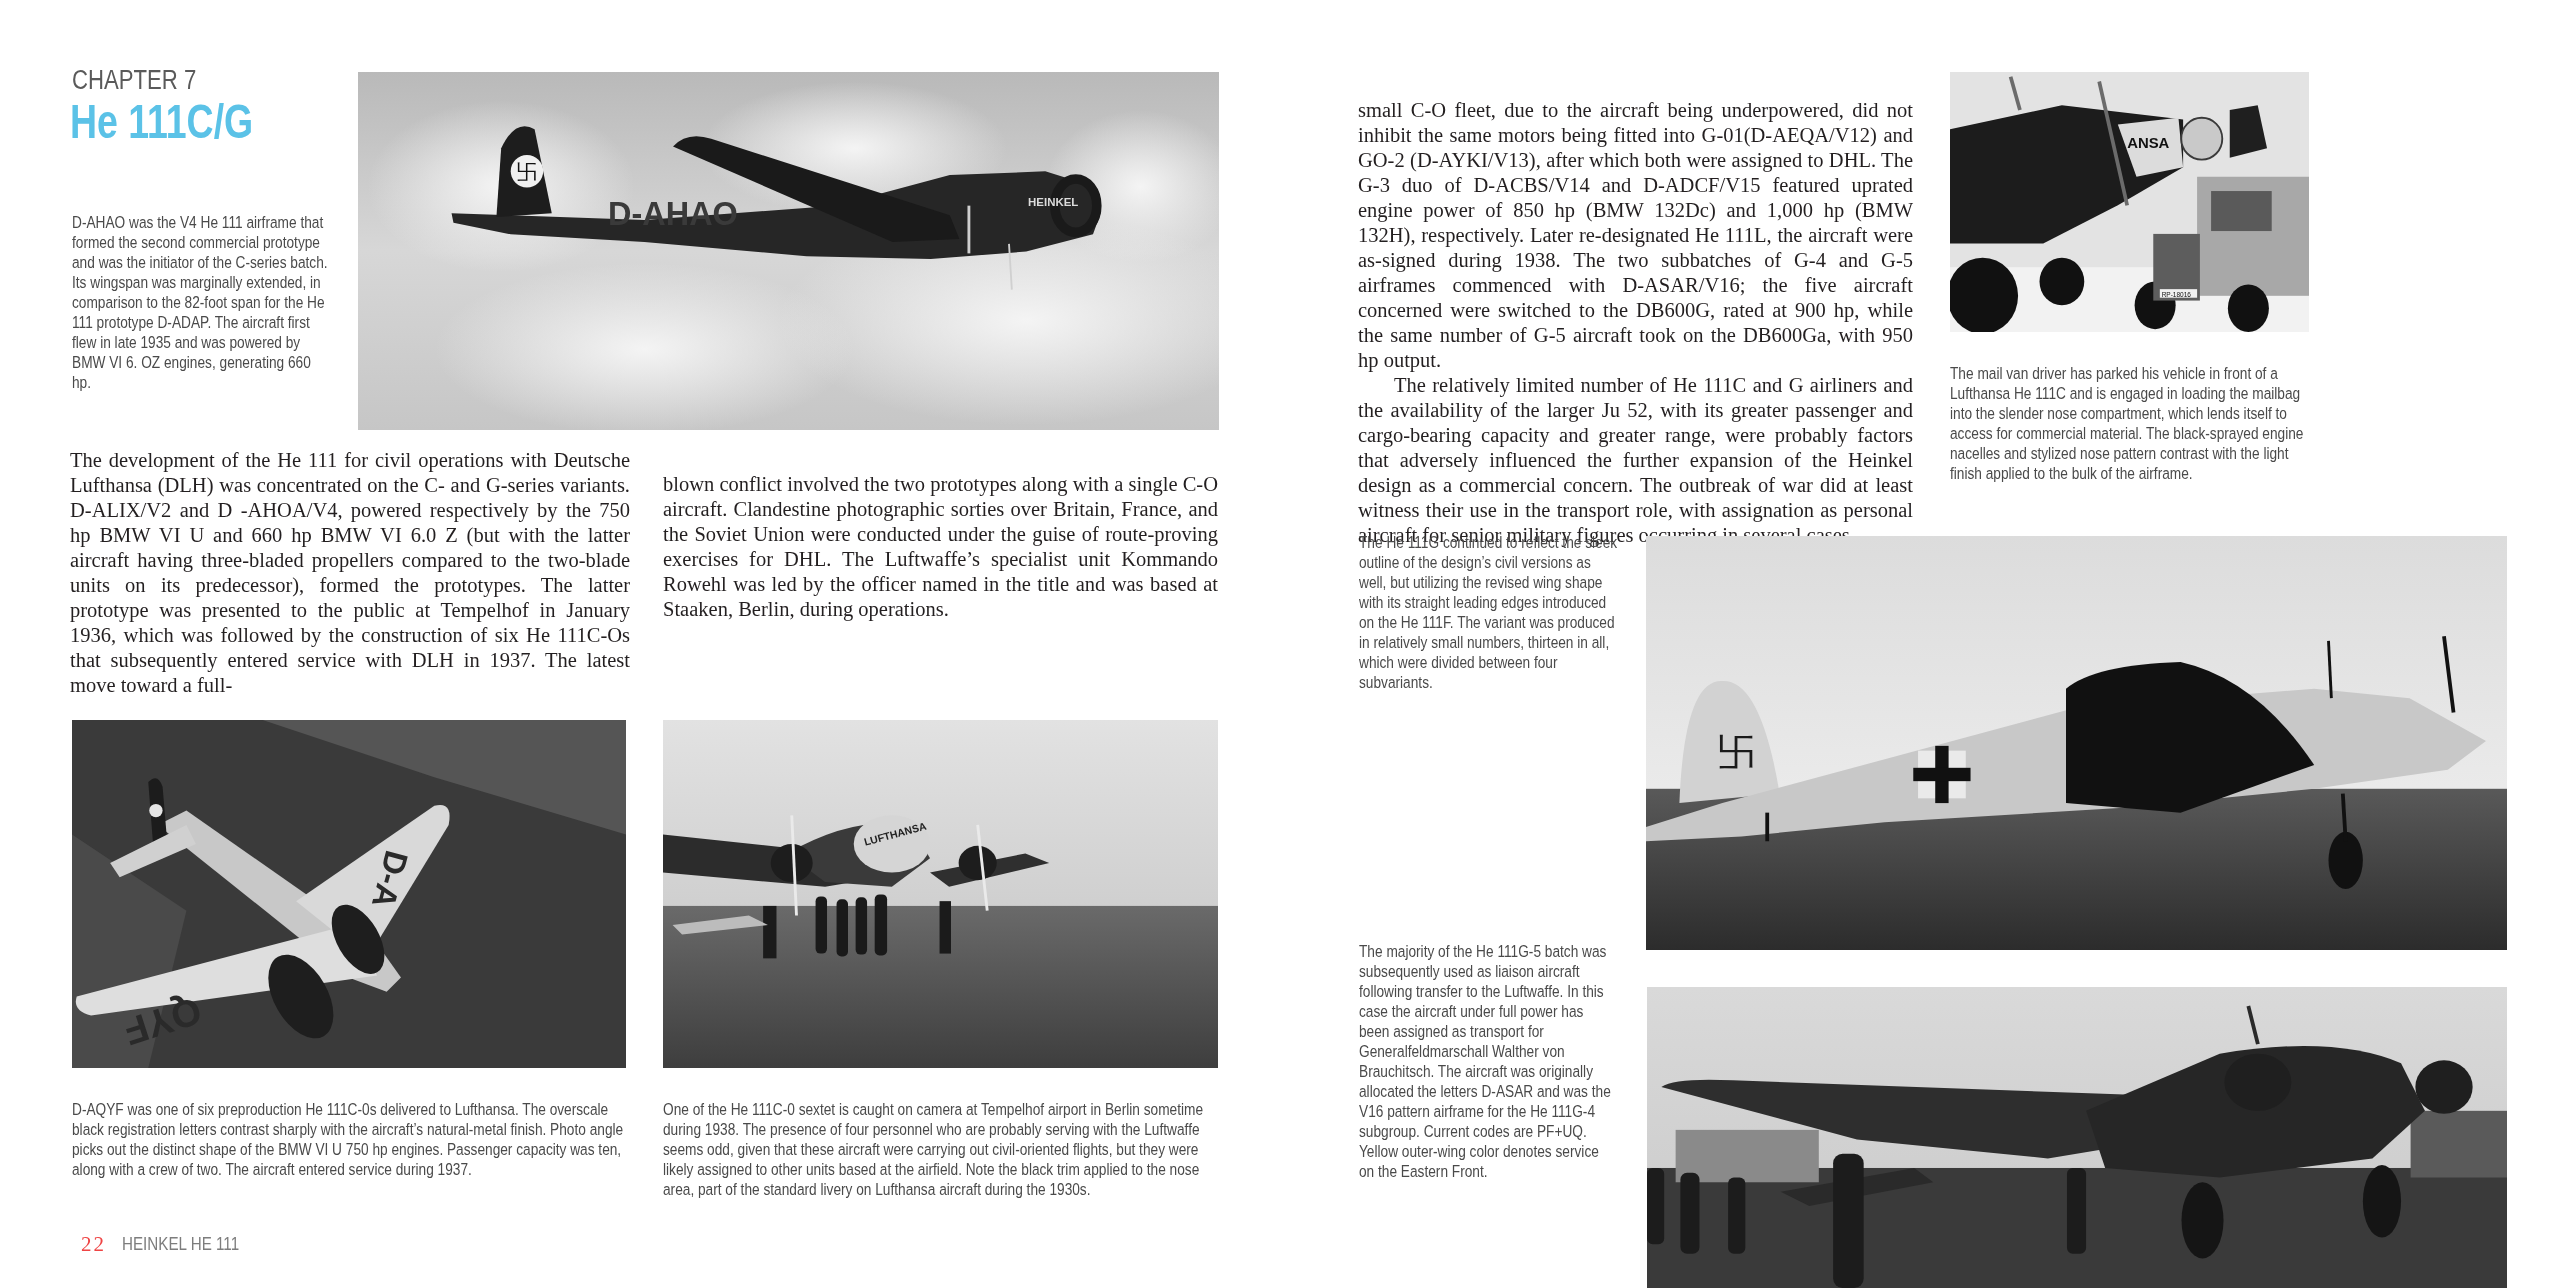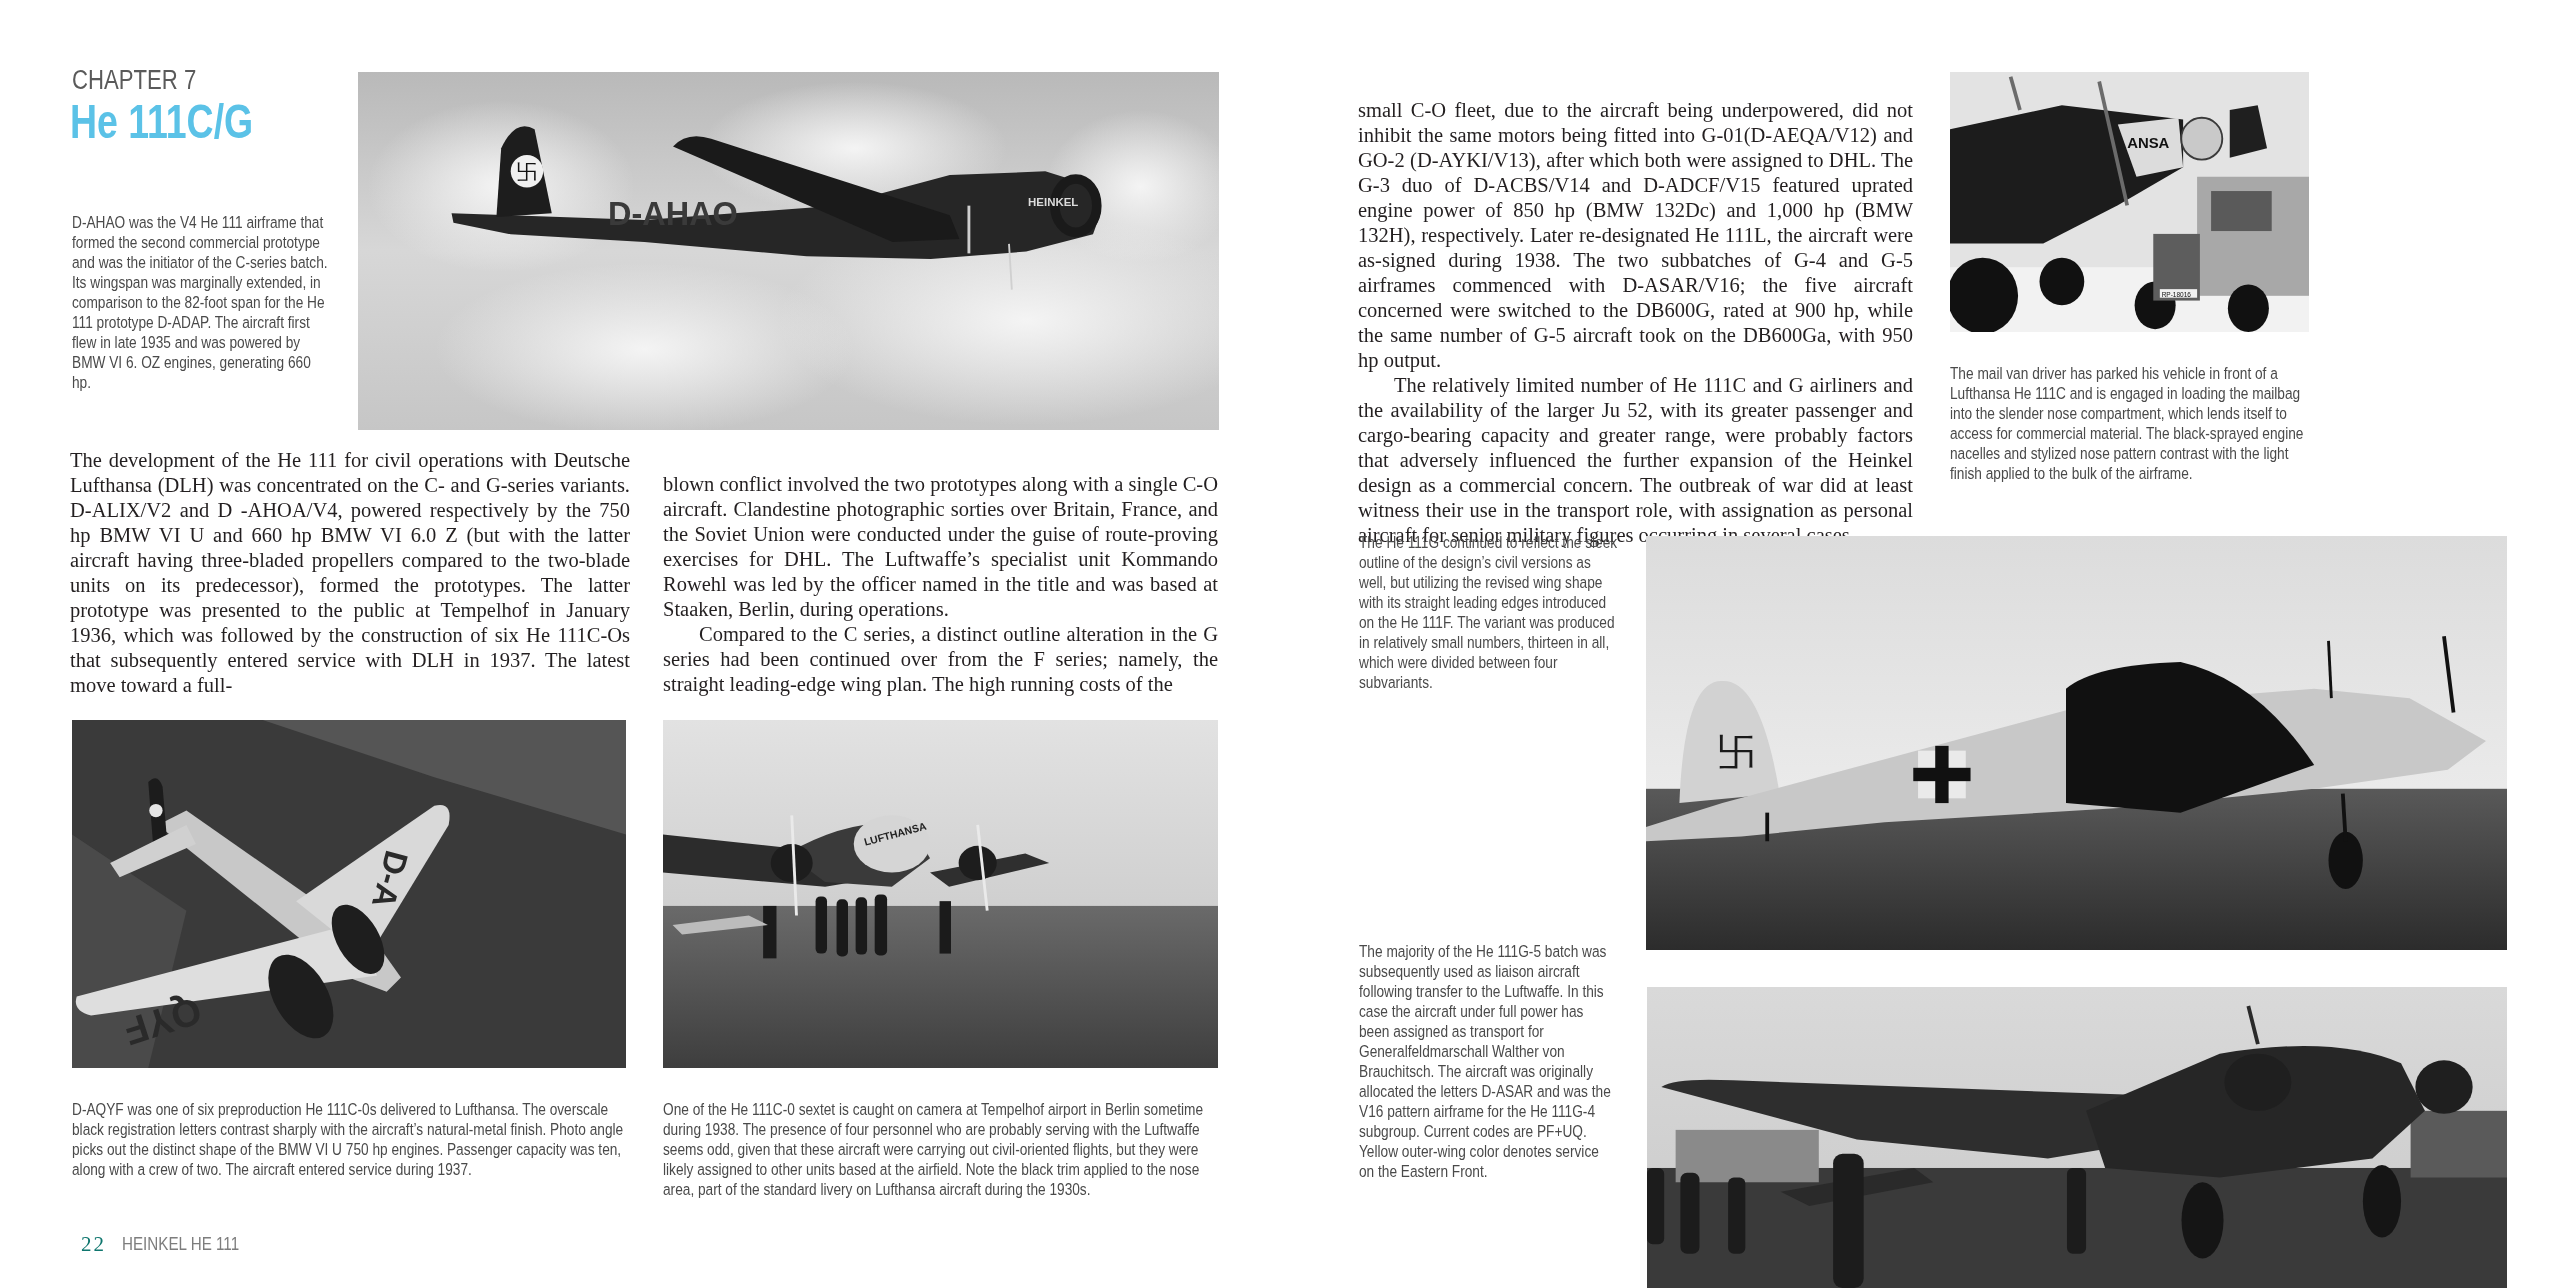--- a/index.html
+++ b/index.html
@@ -22,21 +22,21 @@
   }
   .body-text {
     font-family: "Liberation Serif", serif; font-size: 20.5px; line-height: 25px;
     color: #231f20; text-align: justify; hyphens: manual;
   }
   .body-text p { margin: 0; }
   .body-text p.indent { text-indent: 36px; }
   .photo { overflow: hidden; }
   .photo svg { display: block; width: 100%; height: 100%; }
   .footer-num {
-    left: 81px; top: 1232px; font-family: "Liberation Serif", serif; font-size: 21px; color: #0f766e;
+    left: 81px; top: 1232px; font-family: "Liberation Serif", serif; font-size: 21px; color: #ef4444;
     letter-spacing: 1.9px;
   }
   .footer-title {
     left: 122px; top: 1233px; font-family: "Liberation Sans", sans-serif; font-size: 19px; color: #7d7d7d;
     transform: scaleX(0.8); transform-origin: left top;
   }
 </style>
 </head>
 <body>
 
@@ -81,21 +81,20 @@
       <line x1="640" y1="140" x2="640" y2="190" stroke="#cfcfcf" stroke-width="3"></line>
       <line x1="682" y1="180" x2="685" y2="228" stroke="#d0d0d0" stroke-width="2"></line>
     </svg>
   </div>
 
   <div class="abs body-text" style="left:70px; top:448px; width:560px;">
     <p>The development of the He 111 for civil operations with Deutsche Lufthansa (DLH) was concentrated on the C- and G-series variants. D-ALIX/V2 and D -AHOA/V4, powered respectively by the 750 hp BMW VI U and 660 hp BMW VI 6.0 Z (but with the latter aircraft having three-bladed propellers compared to the two-blade units on its predecessor), formed the prototypes. The latter prototype was presented to the public at Tempelhof in January 1936, which was followed by the construction of six He 111C-Os that subsequently entered service with DLH in 1937. The latest move toward a full-</p>
   </div>
   <div class="abs body-text" style="left:663px; top:472px; width:555px;">
     <p>blown conflict involved the two prototypes along with a single C-O aircraft. Clandestine photographic sorties over Britain, France, and the Soviet Union were conducted under the guise of route-proving exercises for DHL. The Luftwaffe’s specialist unit Kommando Rowehl was led by the officer named in the title and was based at Staaken, Berlin, during operations.</p>
-    <p class="indent">Compared to the C series, a distinct outline alteration in the G series had been continued over from the F series; namely, the straight leading-edge wing plan. The high running costs of the</p>
   </div>
 
   <div class="abs photo" style="left:72px; top:720px; width:554px; height:348px;">
     <svg viewBox="0 0 581 365" preserveAspectRatio="none">
       <rect width="581" height="365" fill="#3a3a3a"></rect>
       <path d="M0 0 L581 0 L581 120 L380 60 L200 0 Z" fill="#555"></path>
       <path d="M0 120 L120 200 L80 365 L0 365 Z" fill="#4a4a4a"></path>
 
       <path d="M90 110 L120 95 L320 235 L345 270 L330 285 L290 270 Z" fill="#c8c8c8"></path>
 

